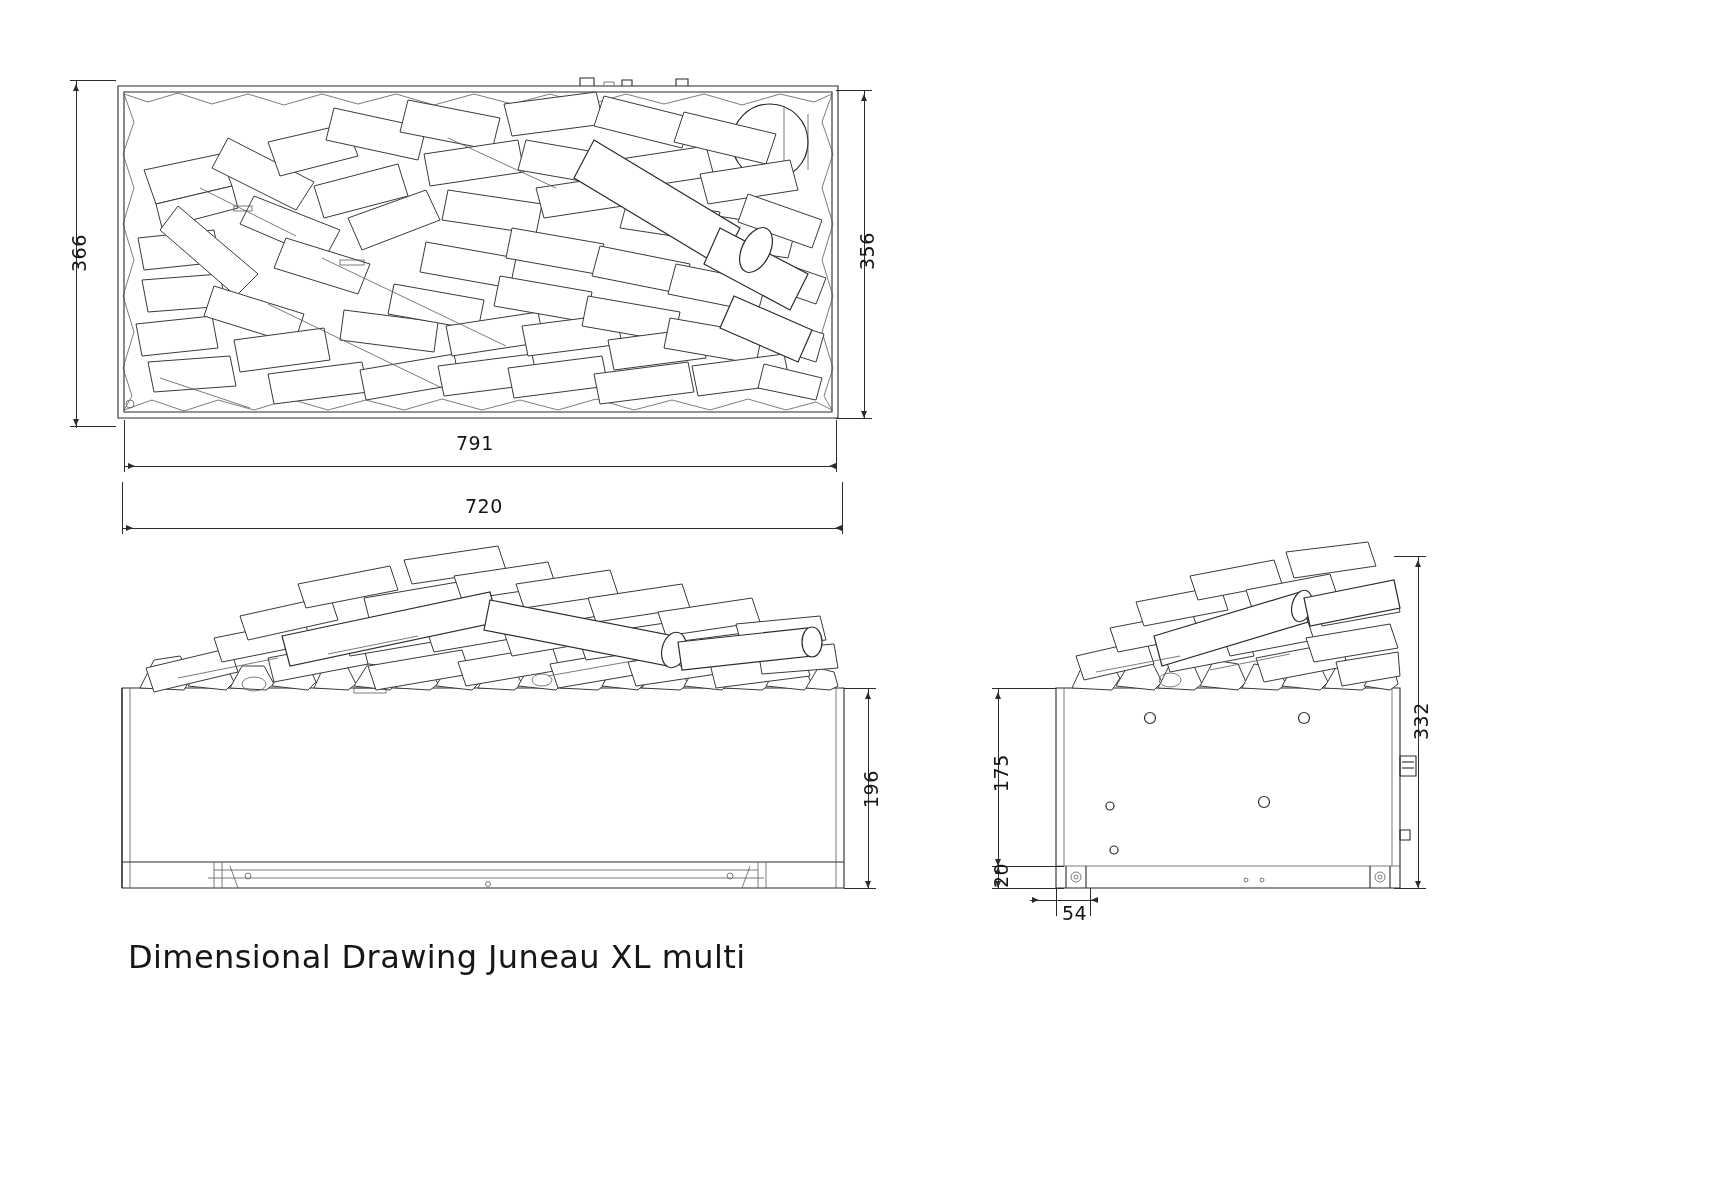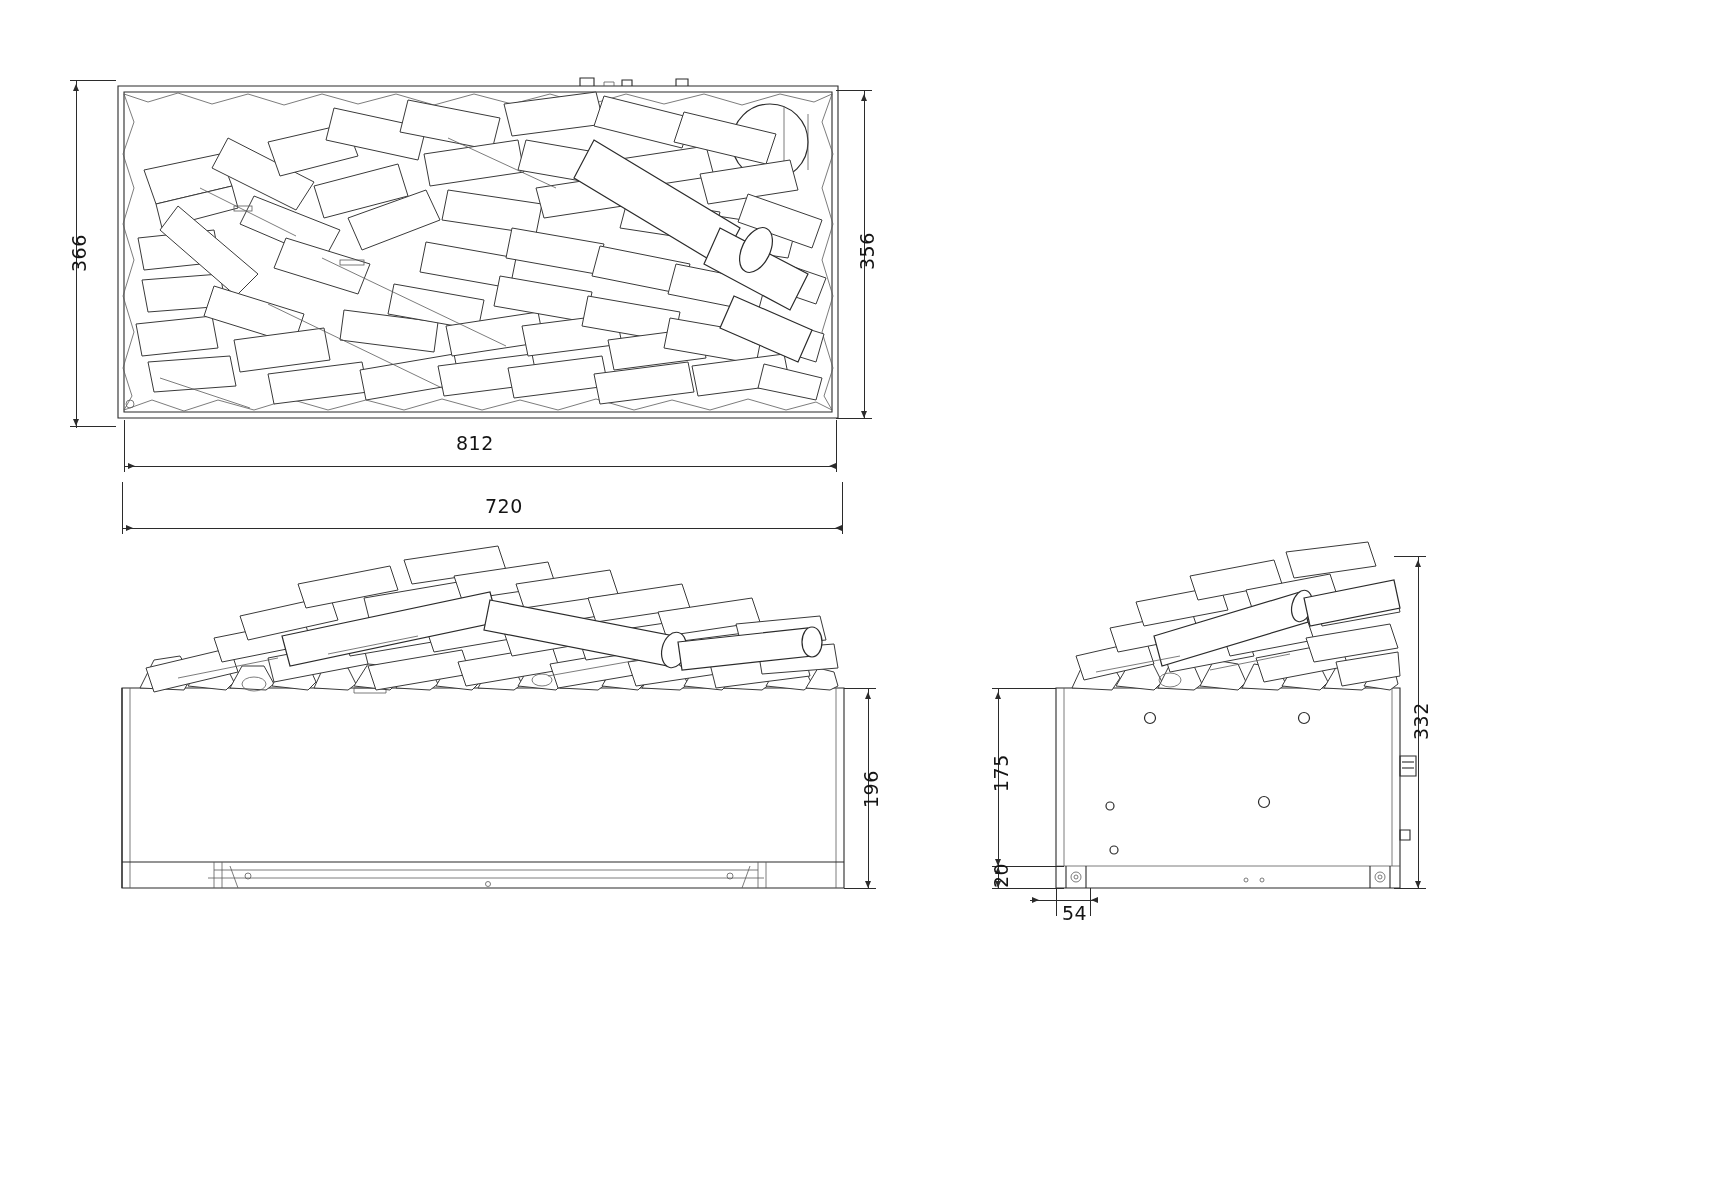--- a/index.html
+++ b/index.html
@@ -177,31 +177,31 @@
       <div class="arrow ar-down" style="left:752.5px;top:333px;"></div>
       <span class="dim-txt vert" style="left:748px;top:192px;">356</span>
     </div>
 
     <div>
       <div class="ln hln" style="left:16px;top:388px;width:712px;"></div>
       <div class="ln vln" style="left:16px;top:342px;height:52px;"></div>
       <div class="ln vln" style="left:728px;top:342px;height:52px;"></div>
       <div class="arrow ar-right" style="left:20px;top:384.5px;"></div>
       <div class="arrow ar-left" style="left:721px;top:384.5px;"></div>
-      <span class="dim-txt" style="left:348px;top:354px;">812</span>
+      <span class="dim-txt" style="left:348px;top:354px;">791</span>
     </div>
   </div>
 
   <div style="position:absolute;left:0;top:0;">
     <div class="ln hln" style="left:122px;top:528px;width:720px;"></div>
     <div class="ln vln" style="left:122px;top:482px;height:52px;"></div>
     <div class="ln vln" style="left:842px;top:482px;height:52px;"></div>
     <div class="arrow ar-right" style="left:126px;top:524.5px;"></div>
     <div class="arrow ar-left" style="left:835px;top:524.5px;"></div>
-    <span class="dim-txt" style="left:465px;top:495px;margin-left:20px;">720</span>
+    <span class="dim-txt" style="left:465px;top:495px;">720</span>
   </div>
 
   <div style="position:absolute;left:118px;top:540px;width:730px;height:350px;">
     <svg width="730" height="350" viewBox="0 0 730 350">
 
       <path class="stroke-body" d="M4,148 L726,148 L726,348 L4,348 Z"></path>
       <path class="stroke-body" d="M4,148 L4,348"></path>
       <path class="stroke-fine" d="M12,148 L12,348"></path>
       <path class="stroke-fine" d="M718,148 L718,348"></path>
 
@@ -395,14 +395,15 @@
     <div>
       <div class="ln hln" style="left:-20px;top:360px;width:68px;"></div>
       <div class="ln vln" style="left:6px;top:348px;height:28px;"></div>
       <div class="ln vln" style="left:40px;top:348px;height:28px;"></div>
       <div class="arrow ar-right" style="left:-18px;top:356.5px;"></div>
       <div class="arrow ar-left" style="left:41px;top:356.5px;"></div>
       <span class="dim-txt" style="left:12px;top:362px;">54</span>
     </div>
   </div>
 
+  <div class="title">Dimensional Drawing Juneau XL multi</div>
 
 </div>
 
 </body></html>

